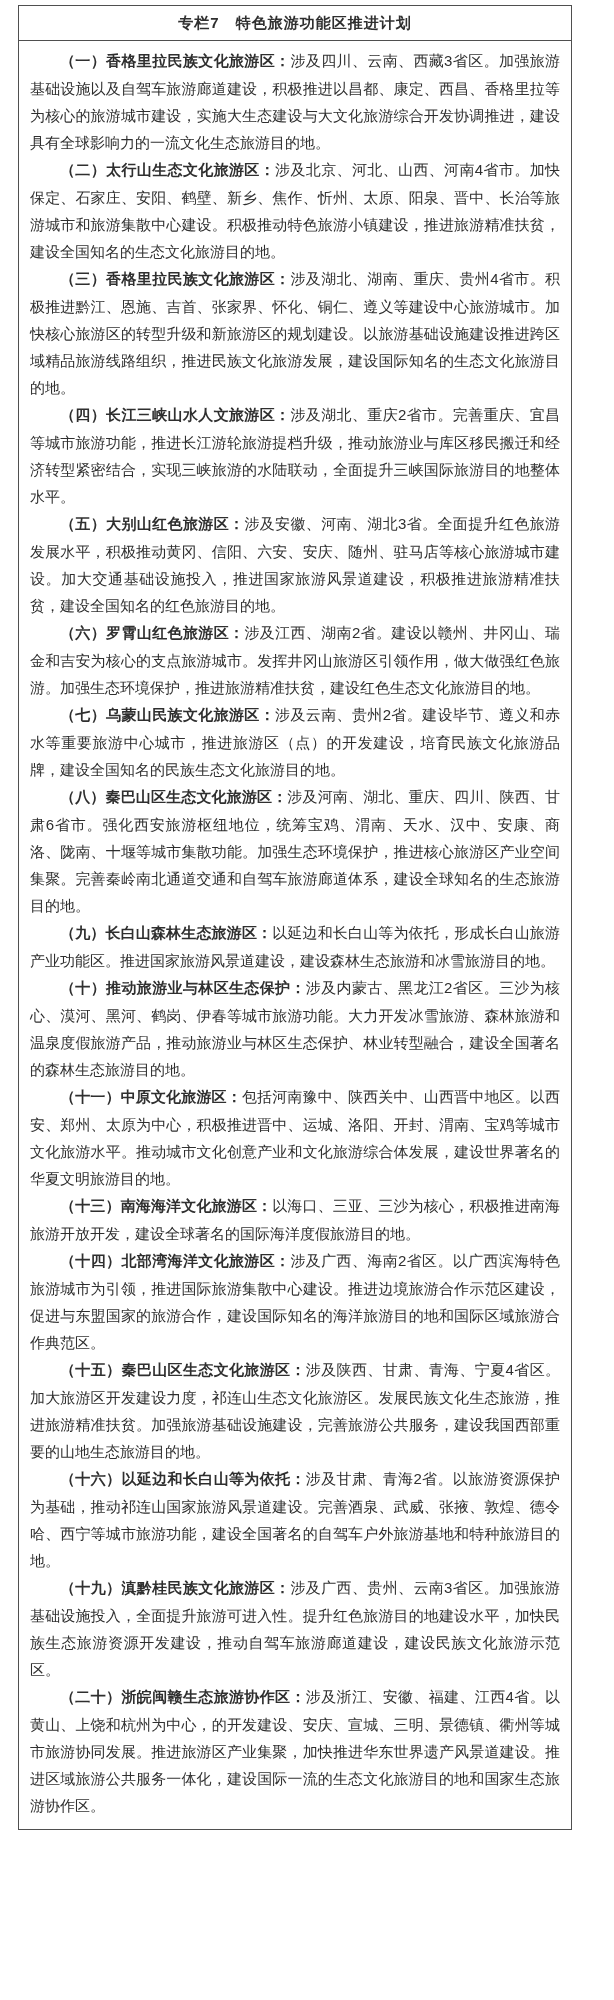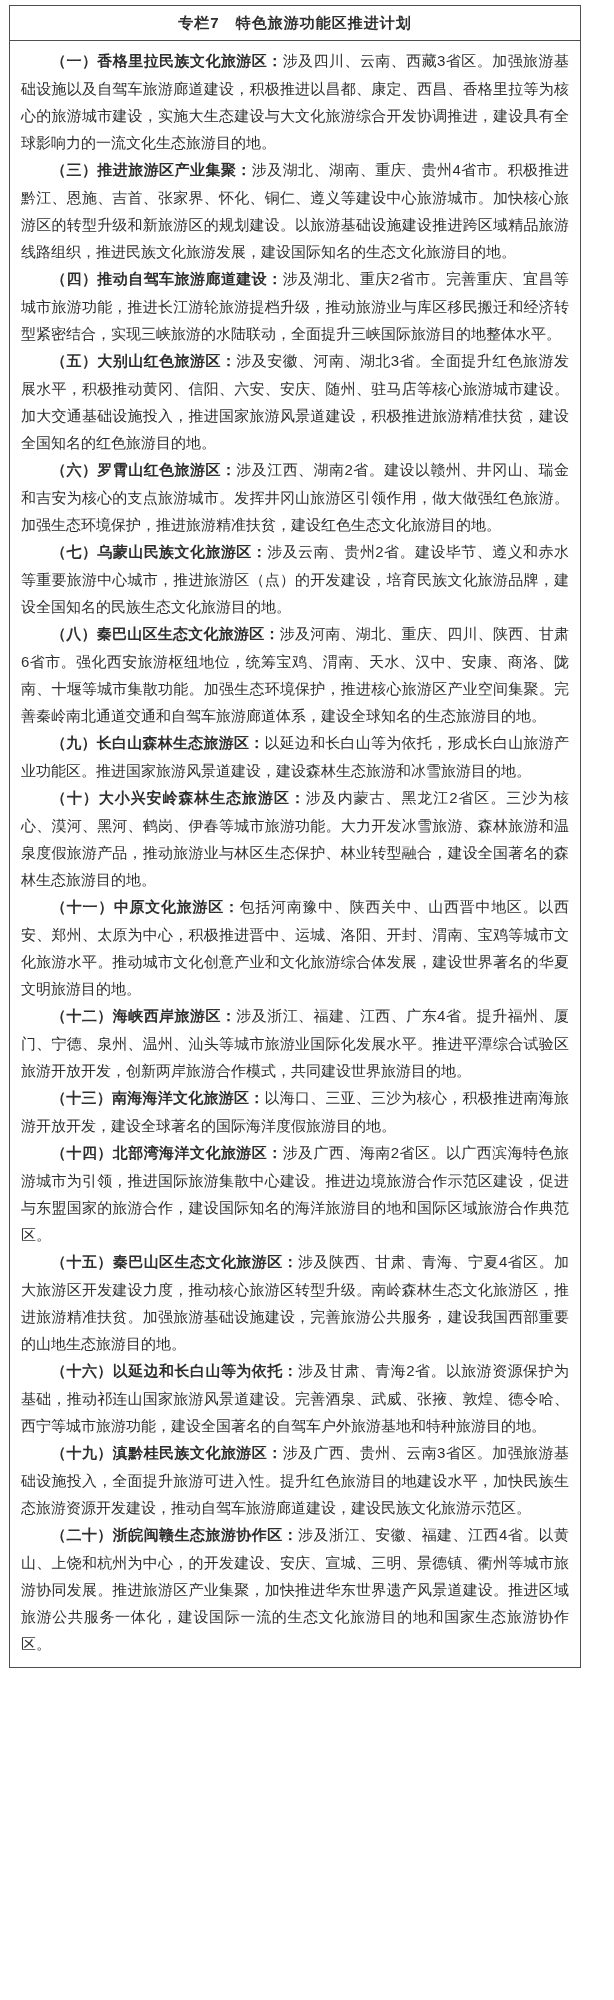--- a/index.html
+++ b/index.html
@@ -4,21 +4,21 @@
 <style>
   html, body {
     margin: 0;
     padding: 0;
     background: var(--background, #ffffff);
     font-family: "Liberation Sans", "DejaVu Sans", sans-serif;
   }
   .page {
     width: 590px;
     box-sizing: border-box;
-    padding: 5px 9px;
+    padding: 5px 18px;
     background: var(--background, #ffffff);
   }
   .panel {
     border: 1px solid var(--border, #4f4f4f);
     background: var(--background, #ffffff);
   }
   .panel-title {
     text-align: center;
     font-weight: bold;
     font-size: 15px;
@@ -46,31 +46,31 @@
   }
 </style>
 </head>
 <body>
 
 <div class="page">
   <div class="panel">
     <div class="panel-title">专栏7　特色旅游功能区推进计划</div>
     <div class="panel-body">
         <p class="para"><span class="lead">（一）香格里拉民族文化旅游区：</span><span>涉及四川、云南、西藏3省区。加强旅游基础设施以及自驾车旅游廊道建设，积极推进以昌都、康定、西昌、香格里拉等为核心的旅游城市建设，实施大生态建设与大文化旅游综合开发协调推进，建设具有全球影响力的一流文化生态旅游目的地。</span></p>
-        <p class="para"><span class="lead">（三）推进旅游区产业集聚：</span><span>涉及湖北、湖南、重庆、贵州4省市。积极推进黔江、恩施、吉首、张家界、怀化、铜仁、遵义等建设中心旅游城市。加快核心旅游区的转型升级和新旅游区的规划建设。以旅游基础设施建设推进跨区域精品旅游线路组织，推进民族文化旅游发展，建设国际知名的生态文化旅游目的地。</span></p>
-        <p class="para"><span class="lead">（四）推动自驾车旅游廊道建设：</span><span>涉及湖北、重庆2省市。完善重庆、宜昌等城市旅游功能，推进长江游轮旅游提档升级，推动旅游业与库区移民搬迁和经济转型紧密结合，实现三峡旅游的水陆联动，全面提升三峡国际旅游目的地整体水平。</span></p>
+        <p class="para"><span class="lead">（二）太行山生态文化旅游区：</span><span>涉及北京、河北、山西、河南4省市。加快保定、石家庄、安阳、鹤壁、新乡、焦作、忻州、太原、阳泉、晋中、长治等旅游城市和旅游集散中心建设。积极推动特色旅游小镇建设，推进旅游精准扶贫，建设全国知名的生态文化旅游目的地。</span></p>
+        <p class="para"><span class="lead">（三）香格里拉民族文化旅游区：</span><span>涉及湖北、湖南、重庆、贵州4省市。积极推进黔江、恩施、吉首、张家界、怀化、铜仁、遵义等建设中心旅游城市。加快核心旅游区的转型升级和新旅游区的规划建设。以旅游基础设施建设推进跨区域精品旅游线路组织，推进民族文化旅游发展，建设国际知名的生态文化旅游目的地。</span></p>
+        <p class="para"><span class="lead">（四）长江三峡山水人文旅游区：</span><span>涉及湖北、重庆2省市。完善重庆、宜昌等城市旅游功能，推进长江游轮旅游提档升级，推动旅游业与库区移民搬迁和经济转型紧密结合，实现三峡旅游的水陆联动，全面提升三峡国际旅游目的地整体水平。</span></p>
         <p class="para"><span class="lead">（五）大别山红色旅游区：</span><span>涉及安徽、河南、湖北3省。全面提升红色旅游发展水平，积极推动黄冈、信阳、六安、安庆、随州、驻马店等核心旅游城市建设。加大交通基础设施投入，推进国家旅游风景道建设，积极推进旅游精准扶贫，建设全国知名的红色旅游目的地。</span></p>
         <p class="para"><span class="lead">（六）罗霄山红色旅游区：</span><span>涉及江西、湖南2省。建设以赣州、井冈山、瑞金和吉安为核心的支点旅游城市。发挥井冈山旅游区引领作用，做大做强红色旅游。加强生态环境保护，推进旅游精准扶贫，建设红色生态文化旅游目的地。</span></p>
         <p class="para"><span class="lead">（七）乌蒙山民族文化旅游区：</span><span>涉及云南、贵州2省。建设毕节、遵义和赤水等重要旅游中心城市，推进旅游区（点）的开发建设，培育民族文化旅游品牌，建设全国知名的民族生态文化旅游目的地。</span></p>
         <p class="para"><span class="lead">（八）秦巴山区生态文化旅游区：</span><span>涉及河南、湖北、重庆、四川、陕西、甘肃6省市。强化西安旅游枢纽地位，统筹宝鸡、渭南、天水、汉中、安康、商洛、陇南、十堰等城市集散功能。加强生态环境保护，推进核心旅游区产业空间集聚。完善秦岭南北通道交通和自驾车旅游廊道体系，建设全球知名的生态旅游目的地。</span></p>
         <p class="para"><span class="lead">（九）长白山森林生态旅游区：</span><span>以延边和长白山等为依托，形成长白山旅游产业功能区。推进国家旅游风景道建设，建设森林生态旅游和冰雪旅游目的地。</span></p>
-        <p class="para"><span class="lead">（十）大小兴安岭森林生态旅游区：</span><span>涉及内蒙古、黑龙江2省区。三沙为核心、漠河、黑河、鹤岗、伊春等城市旅游功能。大力开发冰雪旅游、森林旅游和温泉度假旅游产品，推动旅游业与林区生态保护、林业转型融合，建设全国著名的森林生态旅游目的地。</span></p>
+        <p class="para"><span class="lead">（十）推动旅游业与林区生态保护：</span><span>涉及内蒙古、黑龙江2省区。三沙为核心、漠河、黑河、鹤岗、伊春等城市旅游功能。大力开发冰雪旅游、森林旅游和温泉度假旅游产品，推动旅游业与林区生态保护、林业转型融合，建设全国著名的森林生态旅游目的地。</span></p>
         <p class="para"><span class="lead">（十一）中原文化旅游区：</span><span>包括河南豫中、陕西关中、山西晋中地区。以西安、郑州、太原为中心，积极推进晋中、运城、洛阳、开封、渭南、宝鸡等城市文化旅游水平。推动城市文化创意产业和文化旅游综合体发展，建设世界著名的华夏文明旅游目的地。</span></p>
-        <p class="para"><span class="lead">（十二）海峡西岸旅游区：</span><span>涉及浙江、福建、江西、广东4省。提升福州、厦门、宁德、泉州、温州、汕头等城市旅游业国际化发展水平。推进平潭综合试验区旅游开放开发，创新两岸旅游合作模式，共同建设世界旅游目的地。</span></p>
         <p class="para"><span class="lead">（十三）南海海洋文化旅游区：</span><span>以海口、三亚、三沙为核心，积极推进南海旅游开放开发，建设全球著名的国际海洋度假旅游目的地。</span></p>
         <p class="para"><span class="lead">（十四）北部湾海洋文化旅游区：</span><span>涉及广西、海南2省区。以广西滨海特色旅游城市为引领，推进国际旅游集散中心建设。推进边境旅游合作示范区建设，促进与东盟国家的旅游合作，建设国际知名的海洋旅游目的地和国际区域旅游合作典范区。</span></p>
-        <p class="para"><span class="lead">（十五）秦巴山区生态文化旅游区：</span><span>涉及陕西、甘肃、青海、宁夏4省区。加大旅游区开发建设力度，推动核心旅游区转型升级。南岭森林生态文化旅游区，推进旅游精准扶贫。加强旅游基础设施建设，完善旅游公共服务，建设我国西部重要的山地生态旅游目的地。</span></p>
+        <p class="para"><span class="lead">（十五）秦巴山区生态文化旅游区：</span><span>涉及陕西、甘肃、青海、宁夏4省区。加大旅游区开发建设力度，祁连山生态文化旅游区。发展民族文化生态旅游，推进旅游精准扶贫。加强旅游基础设施建设，完善旅游公共服务，建设我国西部重要的山地生态旅游目的地。</span></p>
         <p class="para"><span class="lead">（十六）以延边和长白山等为依托：</span><span>涉及甘肃、青海2省。以旅游资源保护为基础，推动祁连山国家旅游风景道建设。完善酒泉、武威、张掖、敦煌、德令哈、西宁等城市旅游功能，建设全国著名的自驾车户外旅游基地和特种旅游目的地。</span></p>
         <p class="para"><span class="lead">（十九）滇黔桂民族文化旅游区：</span><span>涉及广西、贵州、云南3省区。加强旅游基础设施投入，全面提升旅游可进入性。提升红色旅游目的地建设水平，加快民族生态旅游资源开发建设，推动自驾车旅游廊道建设，建设民族文化旅游示范区。</span></p>
         <p class="para"><span class="lead">（二十）浙皖闽赣生态旅游协作区：</span><span>涉及浙江、安徽、福建、江西4省。以黄山、上饶和杭州为中心，的开发建设、安庆、宣城、三明、景德镇、衢州等城市旅游协同发展。推进旅游区产业集聚，加快推进华东世界遗产风景道建设。推进区域旅游公共服务一体化，建设国际一流的生态文化旅游目的地和国家生态旅游协作区。</span></p>
       </div>
   </div>
 </div>
 
 </body></html>

